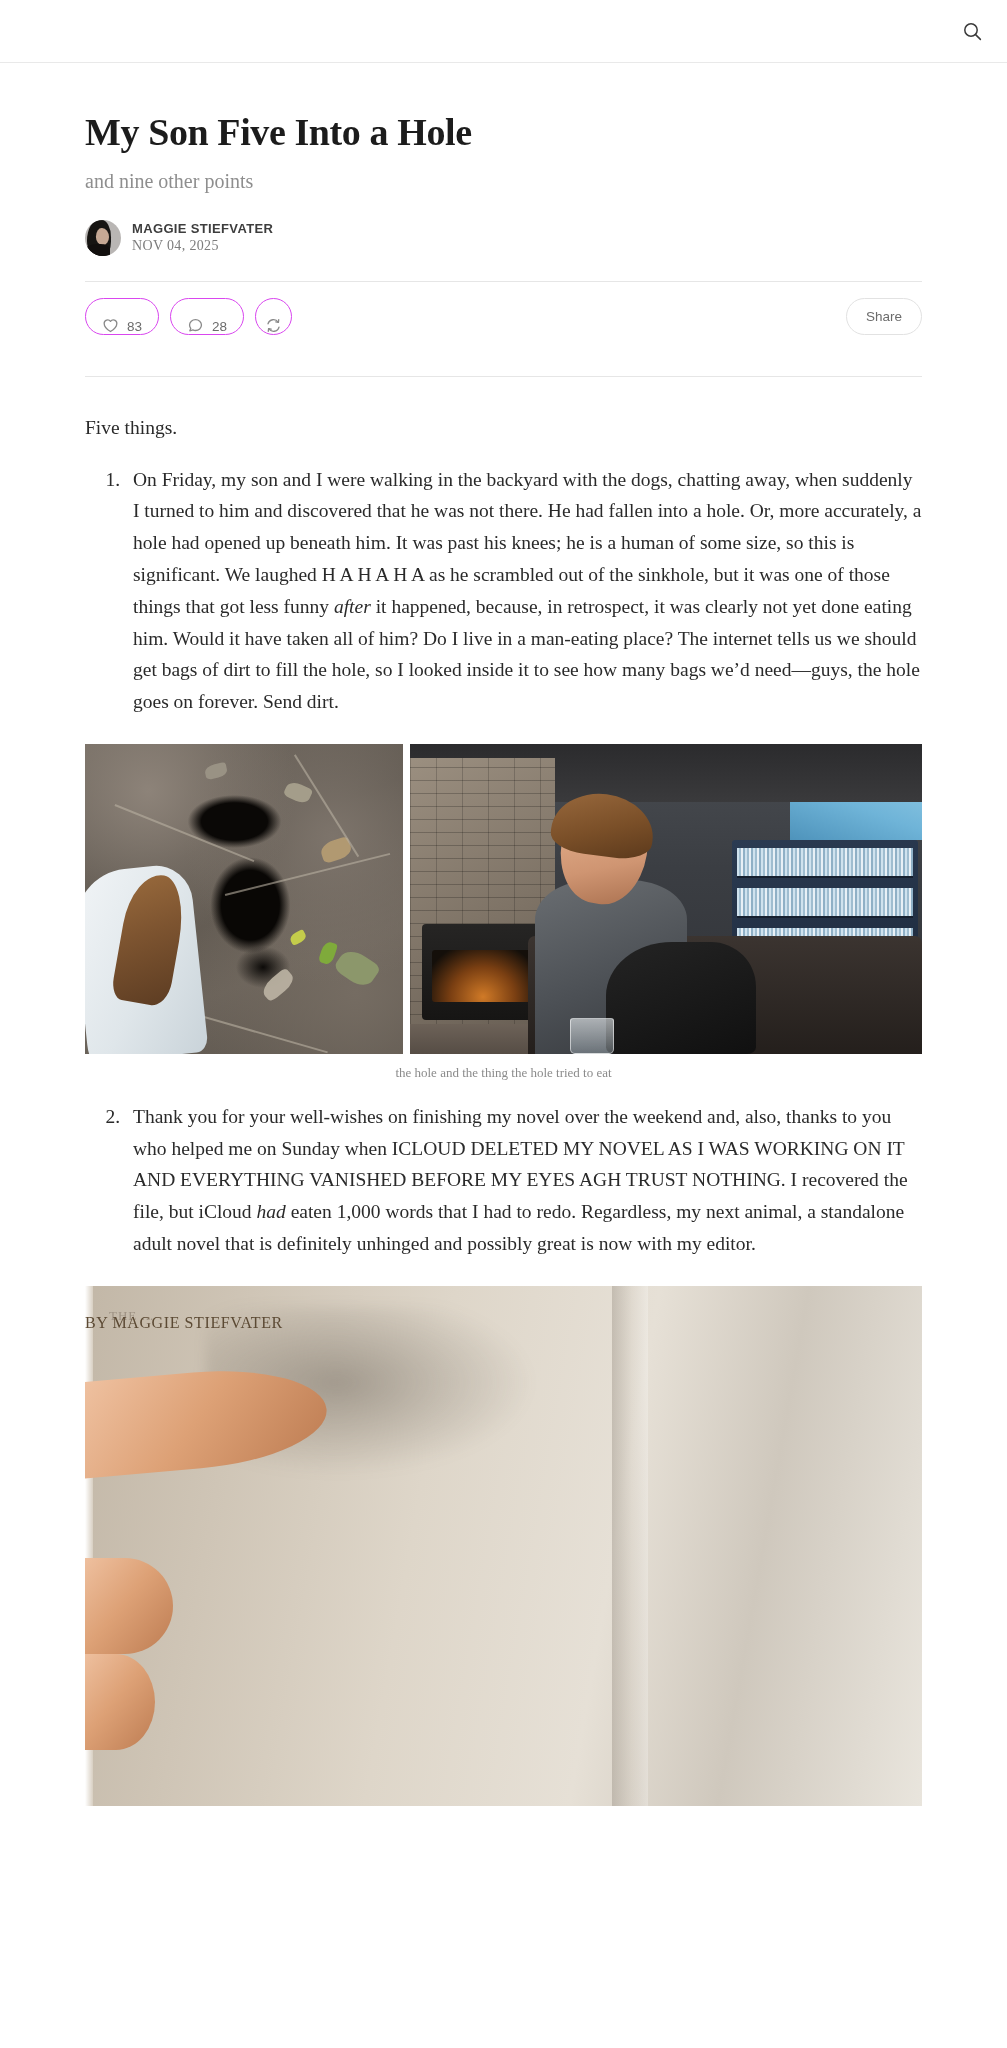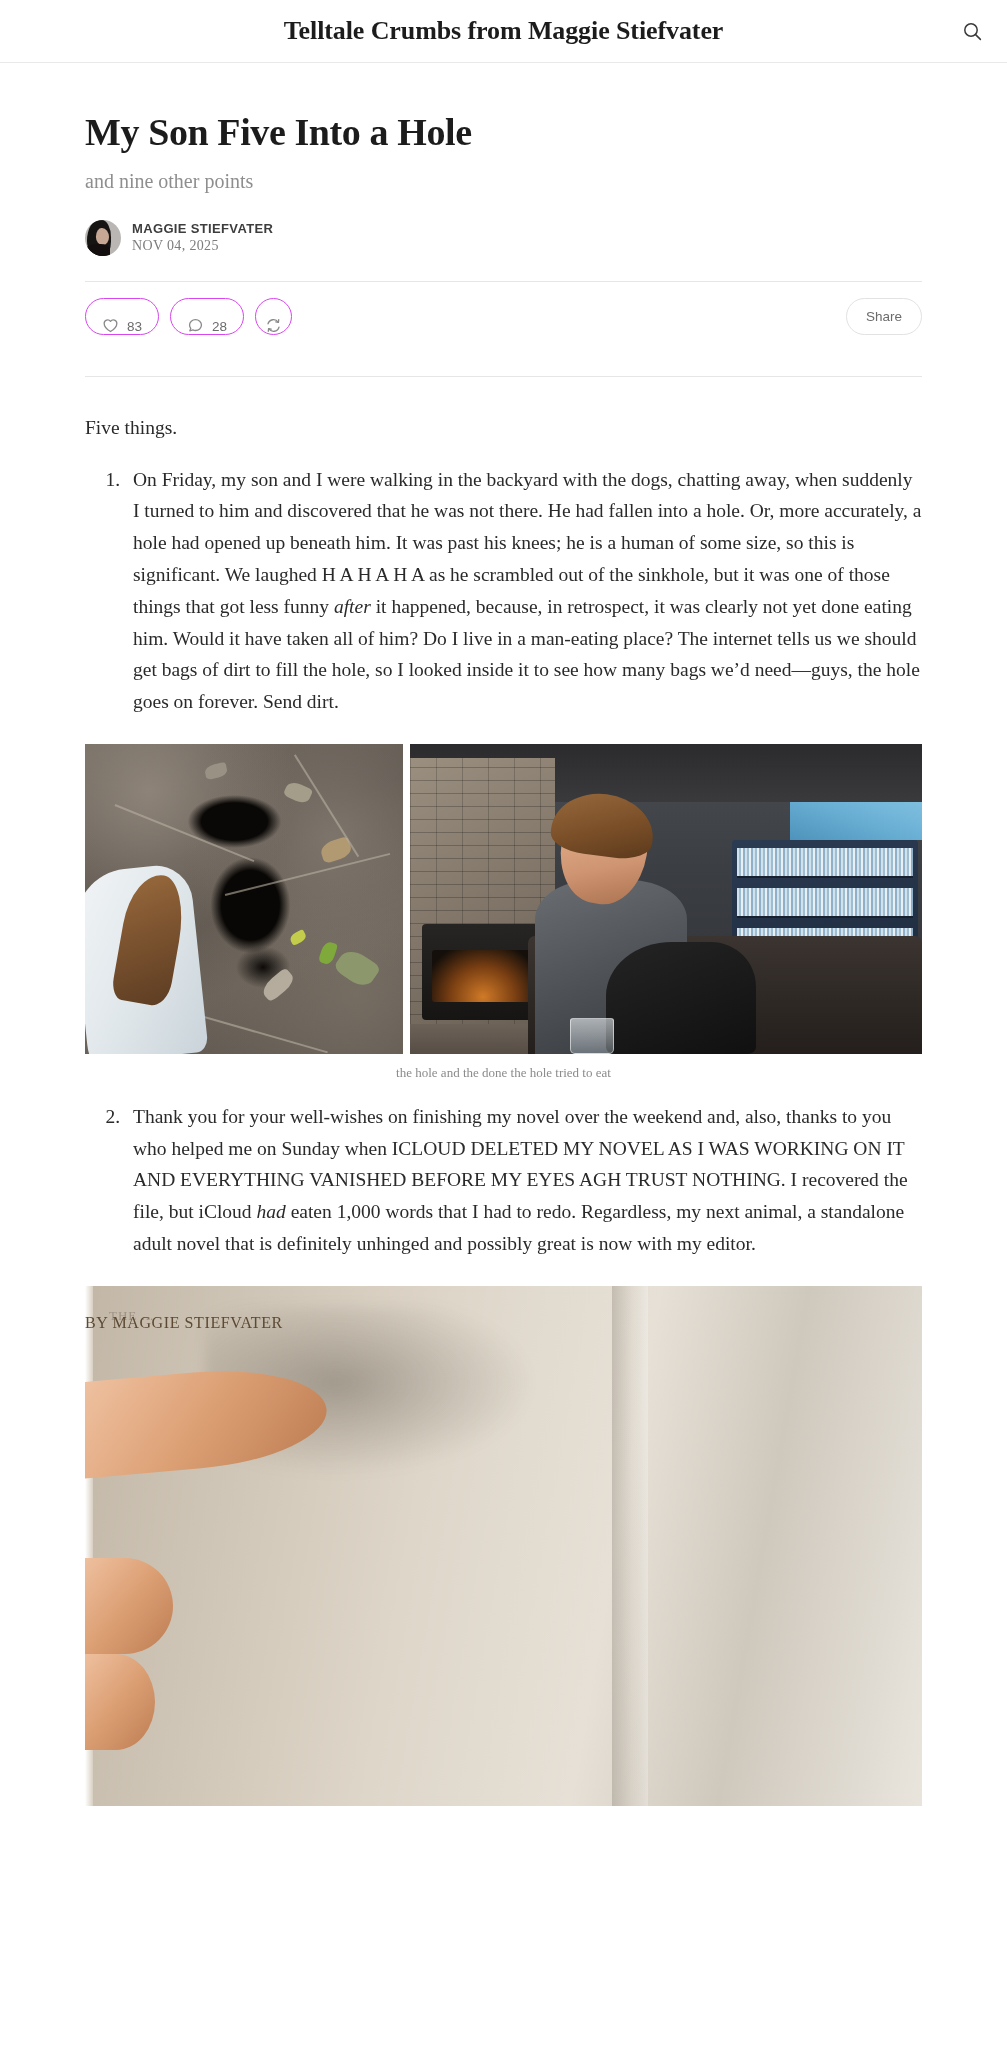--- a/index.html
+++ b/index.html
@@ -384,21 +384,20 @@
     font-family: "Liberation Serif", "DejaVu Serif", serif;
     font-size: 13px;
     color: rgba(110,98,84,.45);
     letter-spacing: 1px;
   }
 </style>
 </head>
 <body>
 
 <div class="site-header">
-  <div class="site-title">Telltale Crumbs from Maggie Stiefvater</div>
   <div class="header-search">
     <svg width="19" height="19" viewBox="0 0 19 19" fill="none" aria-hidden="true">
       <circle cx="8" cy="8" r="6.2" stroke="#3a3a3a" stroke-width="1.5"></circle>
       <line x1="12.6" y1="12.6" x2="17.4" y2="17.4" stroke="#3a3a3a" stroke-width="1.5" stroke-linecap="round"></line>
     </svg>
   </div>
 </div>
 
 <div class="article">
 
@@ -503,21 +502,21 @@
           <div class="son-floor"></div>
           <div class="son-couch"></div>
           <div class="son-body"></div>
           <div class="son-head"></div>
           <div class="son-hair"></div>
           <div class="son-arm"></div>
           <div class="son-cat"></div>
           <div class="son-glass"></div>
         </div>
       </div>
-      <figcaption class="figcap">the hole and the done the hole tried to eat</figcaption>
+      <figcaption class="figcap">the hole and the thing the hole tried to eat</figcaption>
     </figure>
 
     <ol class="points" start="2">
       <li><span>Thank you for your well-wishes on finishing my novel over the weekend and, also, thanks to you who helped me on Sunday when ICLOUD DELETED MY NOVEL AS I WAS WORKING ON IT AND EVERYTHING VANISHED BEFORE MY EYES AGH TRUST NOTHING. I recovered the file, but iCloud </span><em>had</em><span> eaten 1,000 words that I had to redo. Regardless, my next animal, a standalone adult novel that is definitely unhinged and possibly great is now with my editor.</span></li>
     </ol>
 
     <figure>
       <div class="photo photo-ms">
         <div class="ms-bg"></div>
         <div class="ms-fold"></div>

